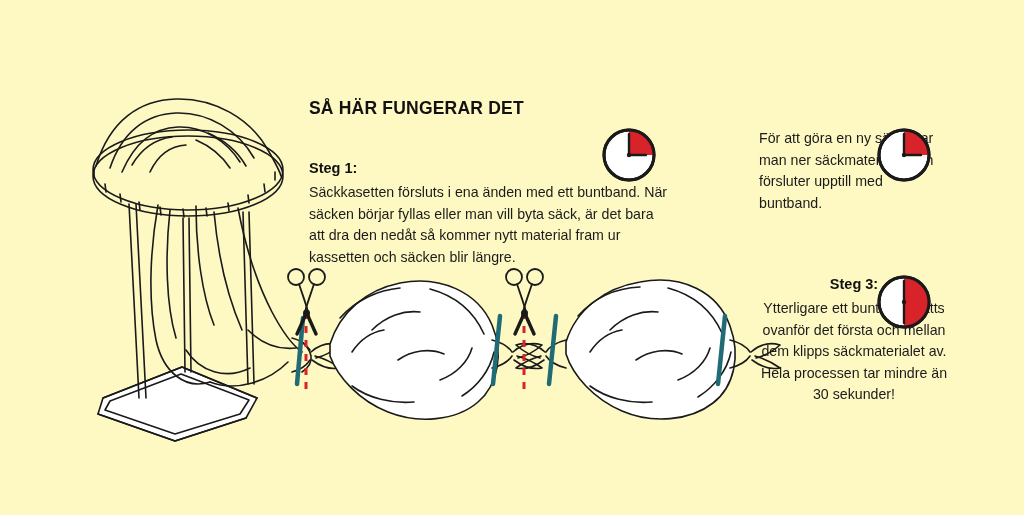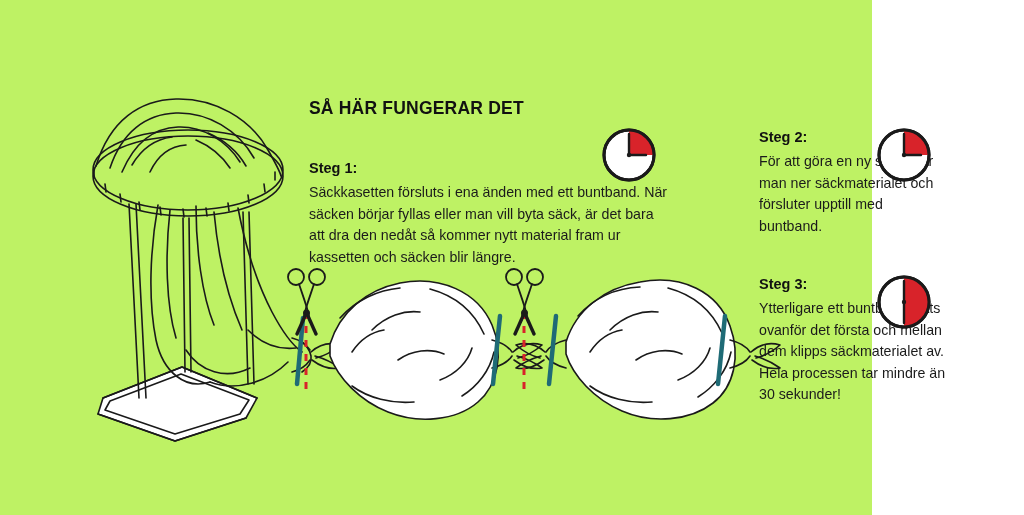--- a/index.html
+++ b/index.html
@@ -10,23 +10,23 @@
   body {
     width: 1024px;
     height: 515px;
     font-family: "Liberation Sans", sans-serif;
     color: #1a1a1a;
     overflow: hidden;
     position: relative;
   }
   #stage {
     position: relative;
-    width: 872px;
+    width: 1024px;
     height: 515px;
-    background: #bef264;
+    background: #fef9c3;
     text-decoration: underline;
   }
 
   
   .heading {
     position: absolute;
     left: 309px;
     top: 98px;
     font-size: 17.5px;
     font-weight: bold;
@@ -58,20 +58,21 @@
     position: absolute;
     left: 759px;
     top: 128px;
     width: 180px;
   }
   #step3 {
     position: absolute;
     left: 759px;
     top: 275px;
     width: 190px;
+    text-align: center;
   }
 
   
   .timer {
     position: absolute;
     width: 56px;
     height: 56px;
   }
   #timer1 { left: 601px; top: 127px; }
   #timer2 { left: 876px; top: 127px; }
@@ -236,21 +237,20 @@
   <svg class="timer" id="timer1" viewBox="0 0 56 56" xmlns="http://www.w3.org/2000/svg">
     <circle cx="28" cy="28" r="25" fill="#ffffff" stroke="#1a1a1a" stroke-width="3"></circle>
     <path d="M28 28 L28 3 A25 25 0 0 1 53 28 Z" fill="#d8232a"></path>
     <circle cx="28" cy="28" r="25" fill="none" stroke="#1a1a1a" stroke-width="3"></circle>
     <line x1="28" y1="28" x2="28" y2="7" stroke="#1a1a1a" stroke-width="2.4" stroke-linecap="round"></line>
     <line x1="28" y1="28" x2="45" y2="28" stroke="#1a1a1a" stroke-width="2.4" stroke-linecap="round"></line>
     <circle cx="28" cy="28" r="2.2" fill="#1a1a1a"></circle>
   </svg>
 
   <div id="step2">
-    <p class="step-label">Steg 2:</p>
     <p class="step-body">För att göra en ny säck drar man ner säckmaterialet och försluter upptill med buntband.</p>
   </div>
 
   <svg class="timer" id="timer2" viewBox="0 0 56 56" xmlns="http://www.w3.org/2000/svg">
     <circle cx="28" cy="28" r="25" fill="#ffffff" stroke="#1a1a1a" stroke-width="3"></circle>
     <path d="M28 28 L28 3 A25 25 0 0 1 53 28 Z" fill="#d8232a"></path>
     <circle cx="28" cy="28" r="25" fill="none" stroke="#1a1a1a" stroke-width="3"></circle>
     <line x1="28" y1="28" x2="28" y2="7" stroke="#1a1a1a" stroke-width="2.4" stroke-linecap="round"></line>
     <line x1="28" y1="28" x2="45" y2="28" stroke="#1a1a1a" stroke-width="2.4" stroke-linecap="round"></line>
     <circle cx="28" cy="28" r="2.2" fill="#1a1a1a"></circle>

